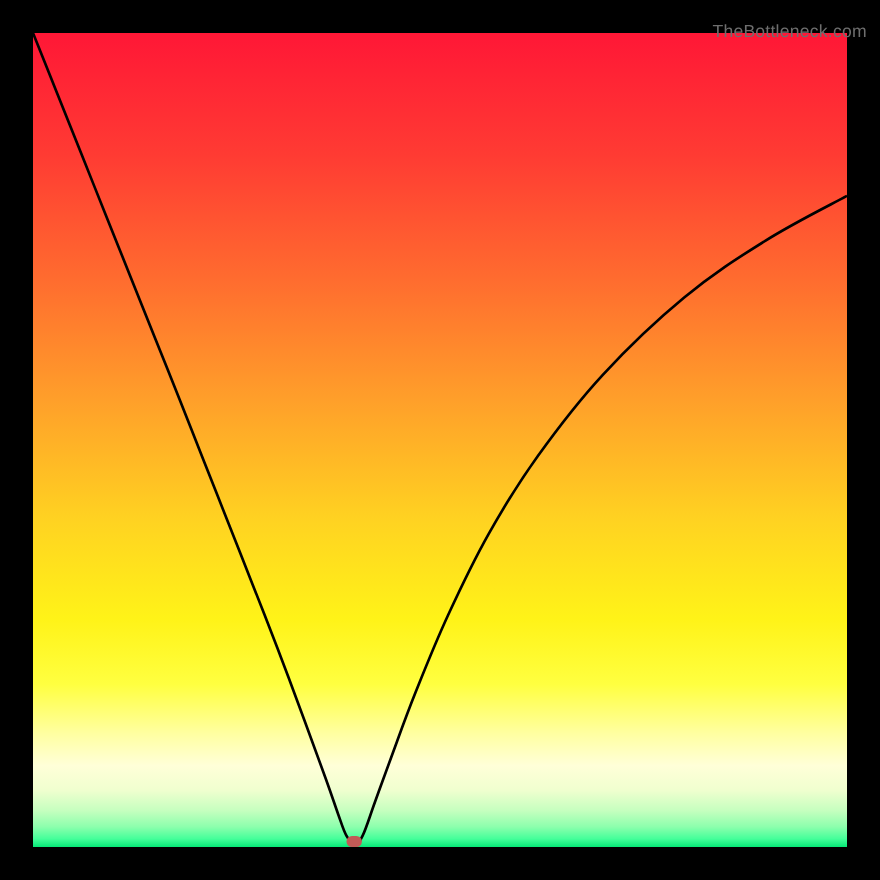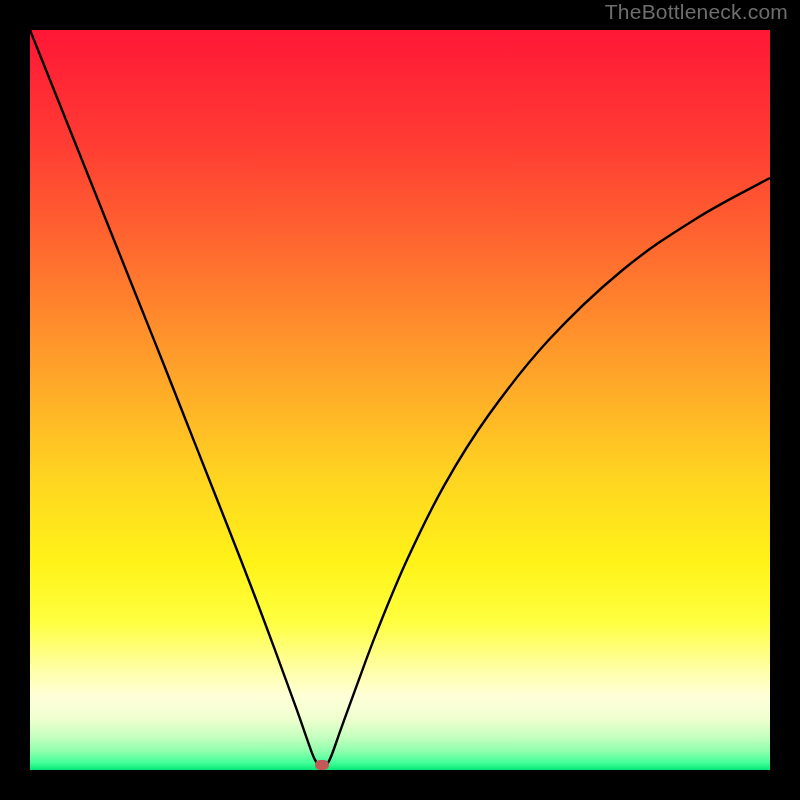--- a/index.html
+++ b/index.html
@@ -6,24 +6,24 @@
   body {
     width: 800px;
     height: 800px;
     background: #000;
     position: relative;
     font-family: Arial, Helvetica, sans-serif;
     overflow: hidden;
   }
   .watermark {
     position: absolute;
-    top: 0;
+    top: 21px;
     right: 12px;
     color: #6e6e6e;
-    font-size: 21px;
+    font-size: 16px;
     font-weight: 400;
     letter-spacing: 0.2px;
     z-index: 10;
   }
   .plot-area {
     position: absolute;
     top: 30px;
     left: 30px;
     width: 740px;
     height: 740px;

